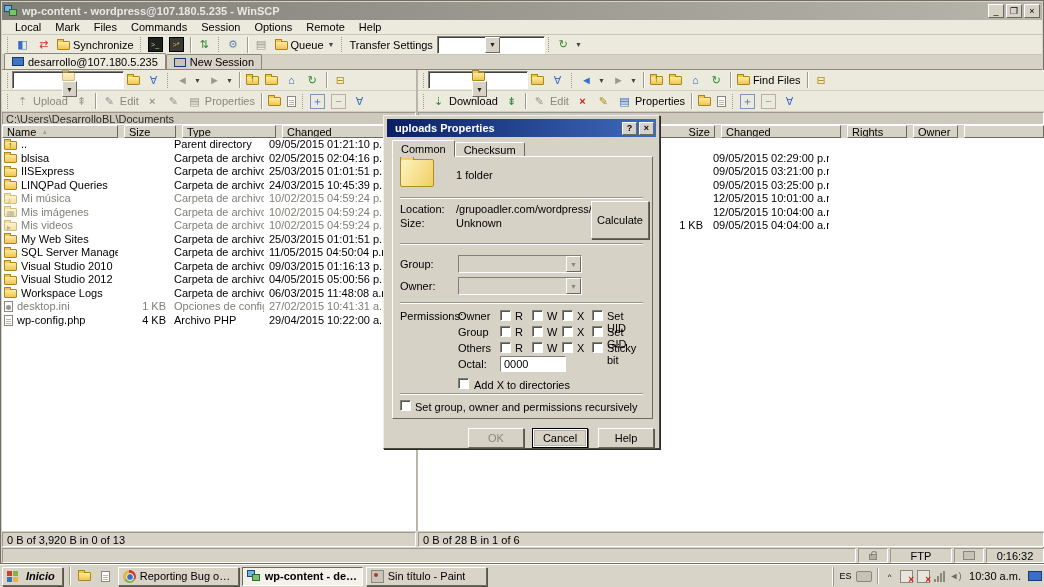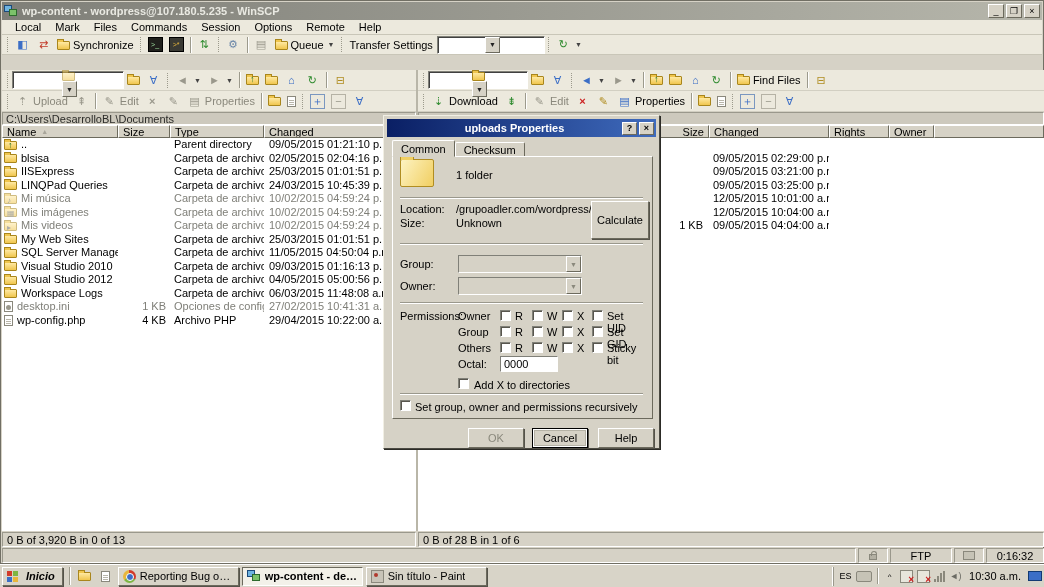--- a/index.html
+++ b/index.html
@@ -52,21 +52,21 @@
   
   .panels{position:absolute;left:1px;top:69px;width:1042px;height:461px;}
   .panel{position:absolute;top:0;height:461px;background:#d6d2c6;}
   .panel.left{left:0;width:414px;}
   .panel.right{left:416px;width:626px;}
   .splitter{position:absolute;left:414px;top:0;width:2px;height:461px;background:#b9b6a8;}
   .ptool{height:21px;background:#ece9dd;display:flex;align-items:center;padding-left:2px;
       border-bottom:1px solid #d2cfc2;}
   .pathbar{height:13px;background:#cdc9bd;border:1px solid;border-color:#9a988c #fff #fff #9a988c;
       display:flex;align-items:center;padding-left:3px;color:#2b2b28;}
-  .listhead{height:13px;display:flex;}
+  .listhead{height:13px;display:flex;gap:6px;}
   .hcell{background:#d6d2c6;border:1px solid;border-color:#fff #6c6a5d #6c6a5d #fff;
       display:flex;align-items:center;padding:0 4px;height:13px;overflow:hidden;flex:none;}
   .hcell .sort{font-size:7px;color:#a8a59a;margin-left:5px;}
   .list{background:#fff;position:absolute;left:0;right:0;bottom:0;overflow:hidden;}
   .panel.left  .list{top:68px;}
   .panel.right .list{top:68px;}
   .frow{display:flex;height:13.5px;line-height:13.5px;white-space:nowrap;}
   .frow.dim{color:#7f7f78;}
   .frow .cell{overflow:hidden;flex:none;}
   .c-name{width:116px;display:flex;align-items:center;gap:4px;padding-left:2px;}
@@ -109,21 +109,21 @@
   .lockicon{width:8px;height:6px;background:#b3b0a3;border:1px solid #8a887c;position:relative;margin-top:3px;}
   .lockicon::before{content:"";position:absolute;left:1px;top:-4px;width:4px;height:4px;
       border:1px solid #8a887c;border-bottom:none;border-radius:3px 3px 0 0;}
   .srvicon{width:12px;height:9px;border:1px solid #8a887c;background:#c6c3b6;}
 
   
   .dialog{position:absolute;left:383px;top:115px;width:277px;height:334px;background:#d6d2c6;
       border:1px solid;border-color:#f1efe4 #4b4a42 #4b4a42 #f1efe4;box-shadow:1px 1px 0 #2c2b26;}
   .dtitle{position:absolute;left:3px;top:3px;right:3px;height:18px;display:flex;align-items:center;
       background:linear-gradient(90deg,#0a1f64,#3f6bbd);padding:0 2px;}
-  .dtitle .t{color:#fff;font-weight:bold;flex:1;margin-left:20px;text-align:center;}
+  .dtitle .t{color:#fff;font-weight:bold;flex:1;margin-left:6px;}
   .dbtn{width:15px;height:13px;background:#d6d2c6;border:1px solid;border-color:#fff #6c6a5d #6c6a5d #fff;
       display:flex;align-items:center;justify-content:center;font-size:9px;font-weight:bold;margin-left:2px;}
   .dtabs{position:absolute;left:8px;top:24px;height:17px;display:flex;align-items:flex-end;}
   .dtab{height:15px;padding:0 8px;border:1px solid;border-color:#fff #6c6a5d #d6d2c6 #fff;
       background:#d6d2c6;display:flex;align-items:center;border-radius:2px 2px 0 0;}
   .dtab.active{height:17px;position:relative;z-index:2;}
   .dpage{position:absolute;left:8px;top:40px;width:261px;height:263px;background:#d6d2c6;
       border:1px solid;border-color:#fff #6c6a5d #6c6a5d #fff;}
   .dhr{position:absolute;height:2px;border-top:1px solid #9a988c;border-bottom:1px solid #fff;left:16px;right:16px;}
   .dlabel{position:absolute;white-space:nowrap;}
@@ -135,21 +135,21 @@
       border-color:#808078 #fff #fff #808078;display:flex;justify-content:flex-end;}
   .dcombo .cbtn{width:15px;height:16px;background:#d6d2c6;border:1px solid;
       border-color:#fff #6c6a5d #6c6a5d #fff;display:flex;align-items:center;justify-content:center;
       font-size:7px;color:#8a887c;}
   .cb{position:absolute;width:11px;height:11px;background:#fff;border:1px solid;
       border-color:#808078 #fff #fff #808078;box-shadow:inset 1px 1px 0 #58564e;}
   .permrow{position:absolute;left:0;width:261px;height:14px;}
   .permrow .plab{position:absolute;left:74px;top:1px;}
   .permrow .cb{top:1px;}
   .permrow .rlab{position:absolute;top:1px;}
-  .octinput{position:absolute;left:116px;top:240px;width:58px;height:16px;background:#fff;
+  .octinput{position:absolute;left:116px;top:240px;width:66px;height:16px;background:#fff;
       border:1px solid;border-color:#808078 #fff #fff #808078;padding:1px 3px;font:inherit;}
   .dbut{position:absolute;top:312px;width:56px;height:20px;background:#d6d2c6;border:1px solid;
       border-color:#fff #6c6a5d #6c6a5d #fff;box-shadow:1px 1px 0 #55534a;
       display:flex;align-items:center;justify-content:center;}
   .dbut.disabled{color:#8a887c;}
   .dbut.focusd{border:1px solid #000;box-shadow:inset 0 0 0 1px #fff,inset 0 0 0 2px #b5b2a5,1px 1px 0 #55534a;}
 
   
   .taskbar{position:absolute;left:0;top:564px;width:1044px;height:23px;background:#d8d4c8;
       border-top:1px solid #fff;display:flex;align-items:center;padding:0 2px;gap:3px;}
@@ -252,20 +252,30 @@
         <span class="cfill">Default</span>
         <span class="cbtn">▼</span>
       </span>
       <span class="grip"></span>
       <span class="tbtn">
         <span class="glyph" style="color:#2d8a2d">↻</span>
         <span class="drop">▼</span>
       </span>
     </div>
 
+    <div class="tabrow" id="tabrow">
+        <div class="stab active">
+          <div class="monicon"></div>
+          <div>desarrollo@107.180.5.235</div>
+        </div>
+        <div class="stab">
+          <div class="monicon new"></div>
+          <div>New Session</div>
+        </div>
+      </div>
 
     <div class="panels">
 
       <div class="panel left">
         <div class="ptool">
           <span class="grip"></span>
           <span class="combo" style="width:112px;">
             <span class="ficon faded" style="margin:0 3px 0 0;"></span>
             <span class="cfill">My documents</span>
             <span class="cbtn">▼</span>

